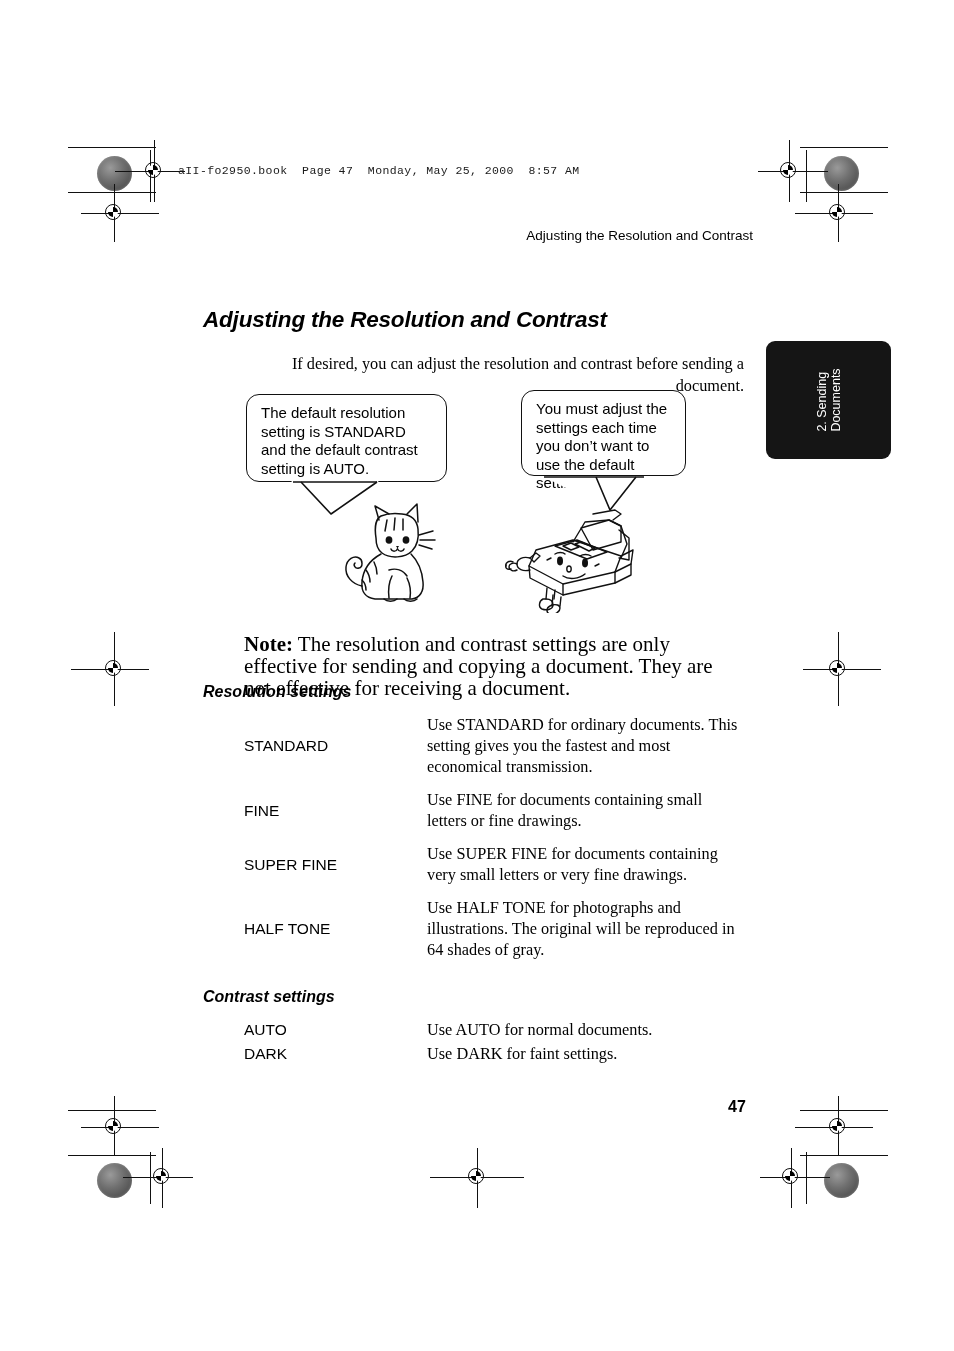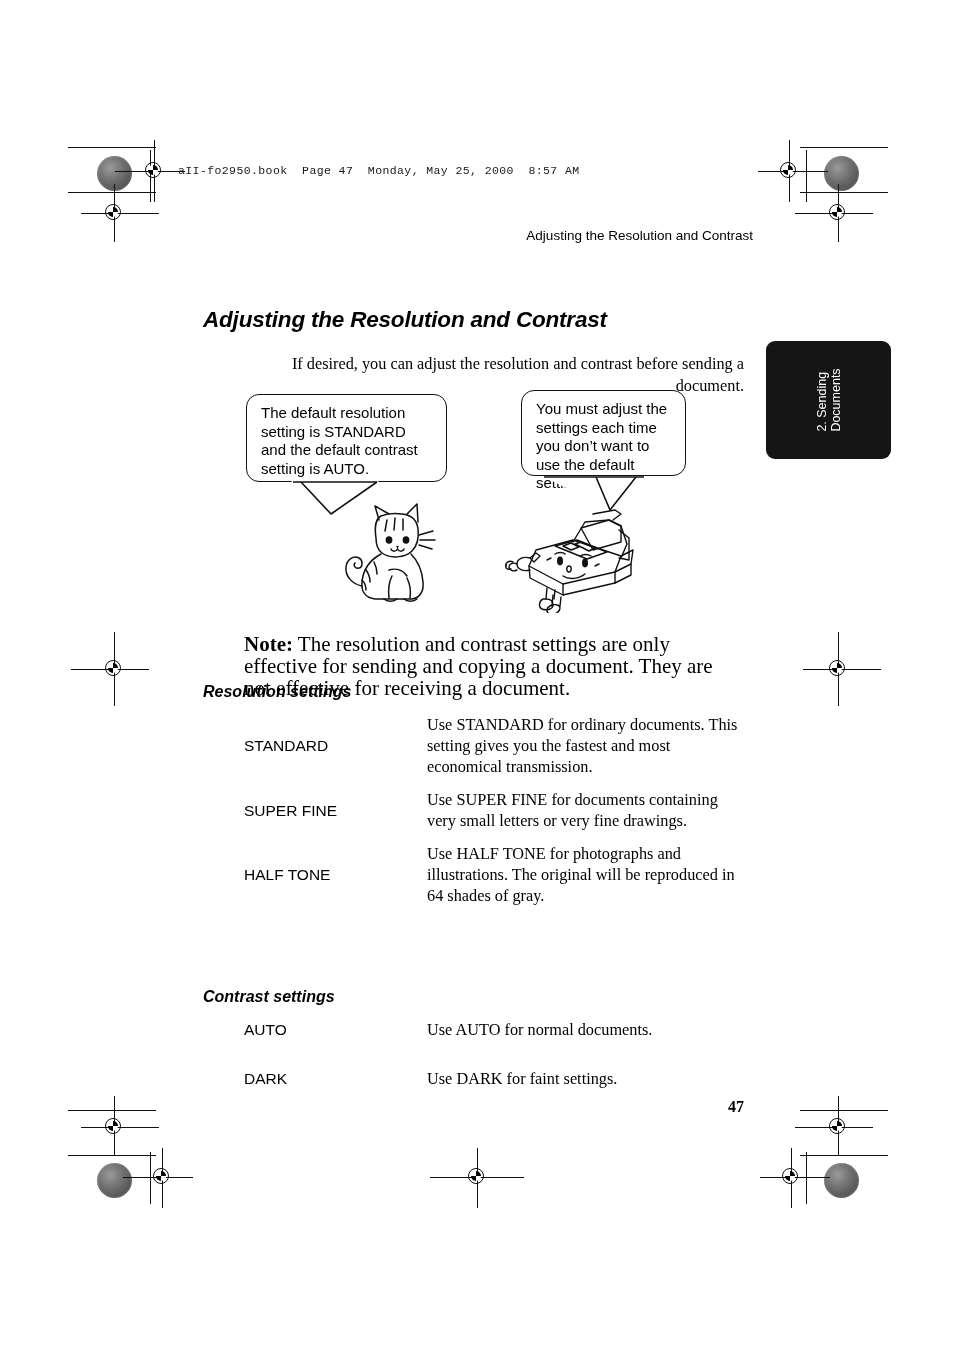--- a/index.html
+++ b/index.html
@@ -183,42 +183,42 @@
 
   
   .deflist { position: absolute; left: 244px; width: 500px; }
   .deflist-res { top: 714px; }
   .deflist-con { top: 1019px; }
   .defrow {
     display: flex;
     align-items: center;
   }
   .defrow + .defrow { margin-top: 12px; }
-  .defrow.tight + .defrow.tight { margin-top: 28px; }
+  .defrow.tight + .defrow.tight { margin-top: 3px; }
   .defterm {
     width: 183px;
     flex: 0 0 183px;
     font-family: "Liberation Sans", sans-serif;
     font-size: 15.5px;
     line-height: 21px;
     white-space: nowrap;
   }
   .defdesc {
     flex: 1 1 auto;
     font-family: "Liberation Serif", serif;
     font-size: 16.3px;
     line-height: 21px;
   }
 
   
   .folio {
     position: absolute;
     left: 728px;
     top: 1098px;
-    font-family: Liberation Serif, serif;
+    font-family: Liberation Sans, sans-serif;
     font-weight: bold;
     font-size: 16px;
   }
 </style>
 </head>
 <body>
 
 <div class="reg-dot" style="left:97px; top:156px; width:35px; height:35px;"></div>
 <div class="reg-dot" style="left:824px; top:156px; width:35px; height:35px;"></div>
 <div class="reg-dot" style="left:97px; top:1163px; width:35px; height:35px;"></div>
@@ -446,20 +446,24 @@
 <p class="note"><b>Note:</b><span> The resolution and contrast settings are only effective for sending and copying a document. They are not effective for receiving a document.</span></p>
 
 <h2 class="subhead subhead-res">Resolution settings</h2>
 
 <div class="deflist deflist-res">
   <div class="defrow">
     <div class="defterm">STANDARD</div>
     <div class="defdesc">Use STANDARD for ordinary documents. This setting gives you the fastest and most economical transmission.</div>
   </div>
   <div class="defrow">
+    <div class="defterm">FINE</div>
+    <div class="defdesc">Use FINE for documents containing small letters or fine drawings.</div>
+  </div>
+  <div class="defrow">
     <div class="defterm">SUPER FINE</div>
     <div class="defdesc">Use SUPER FINE for documents containing very small letters or very fine drawings.</div>
   </div>
   <div class="defrow">
     <div class="defterm">HALF TONE</div>
     <div class="defdesc">Use HALF TONE for photographs and illustrations. The original will be reproduced in 64 shades of gray.</div>
   </div>
 </div>
 
 <h2 class="subhead subhead-con">Contrast settings</h2>

